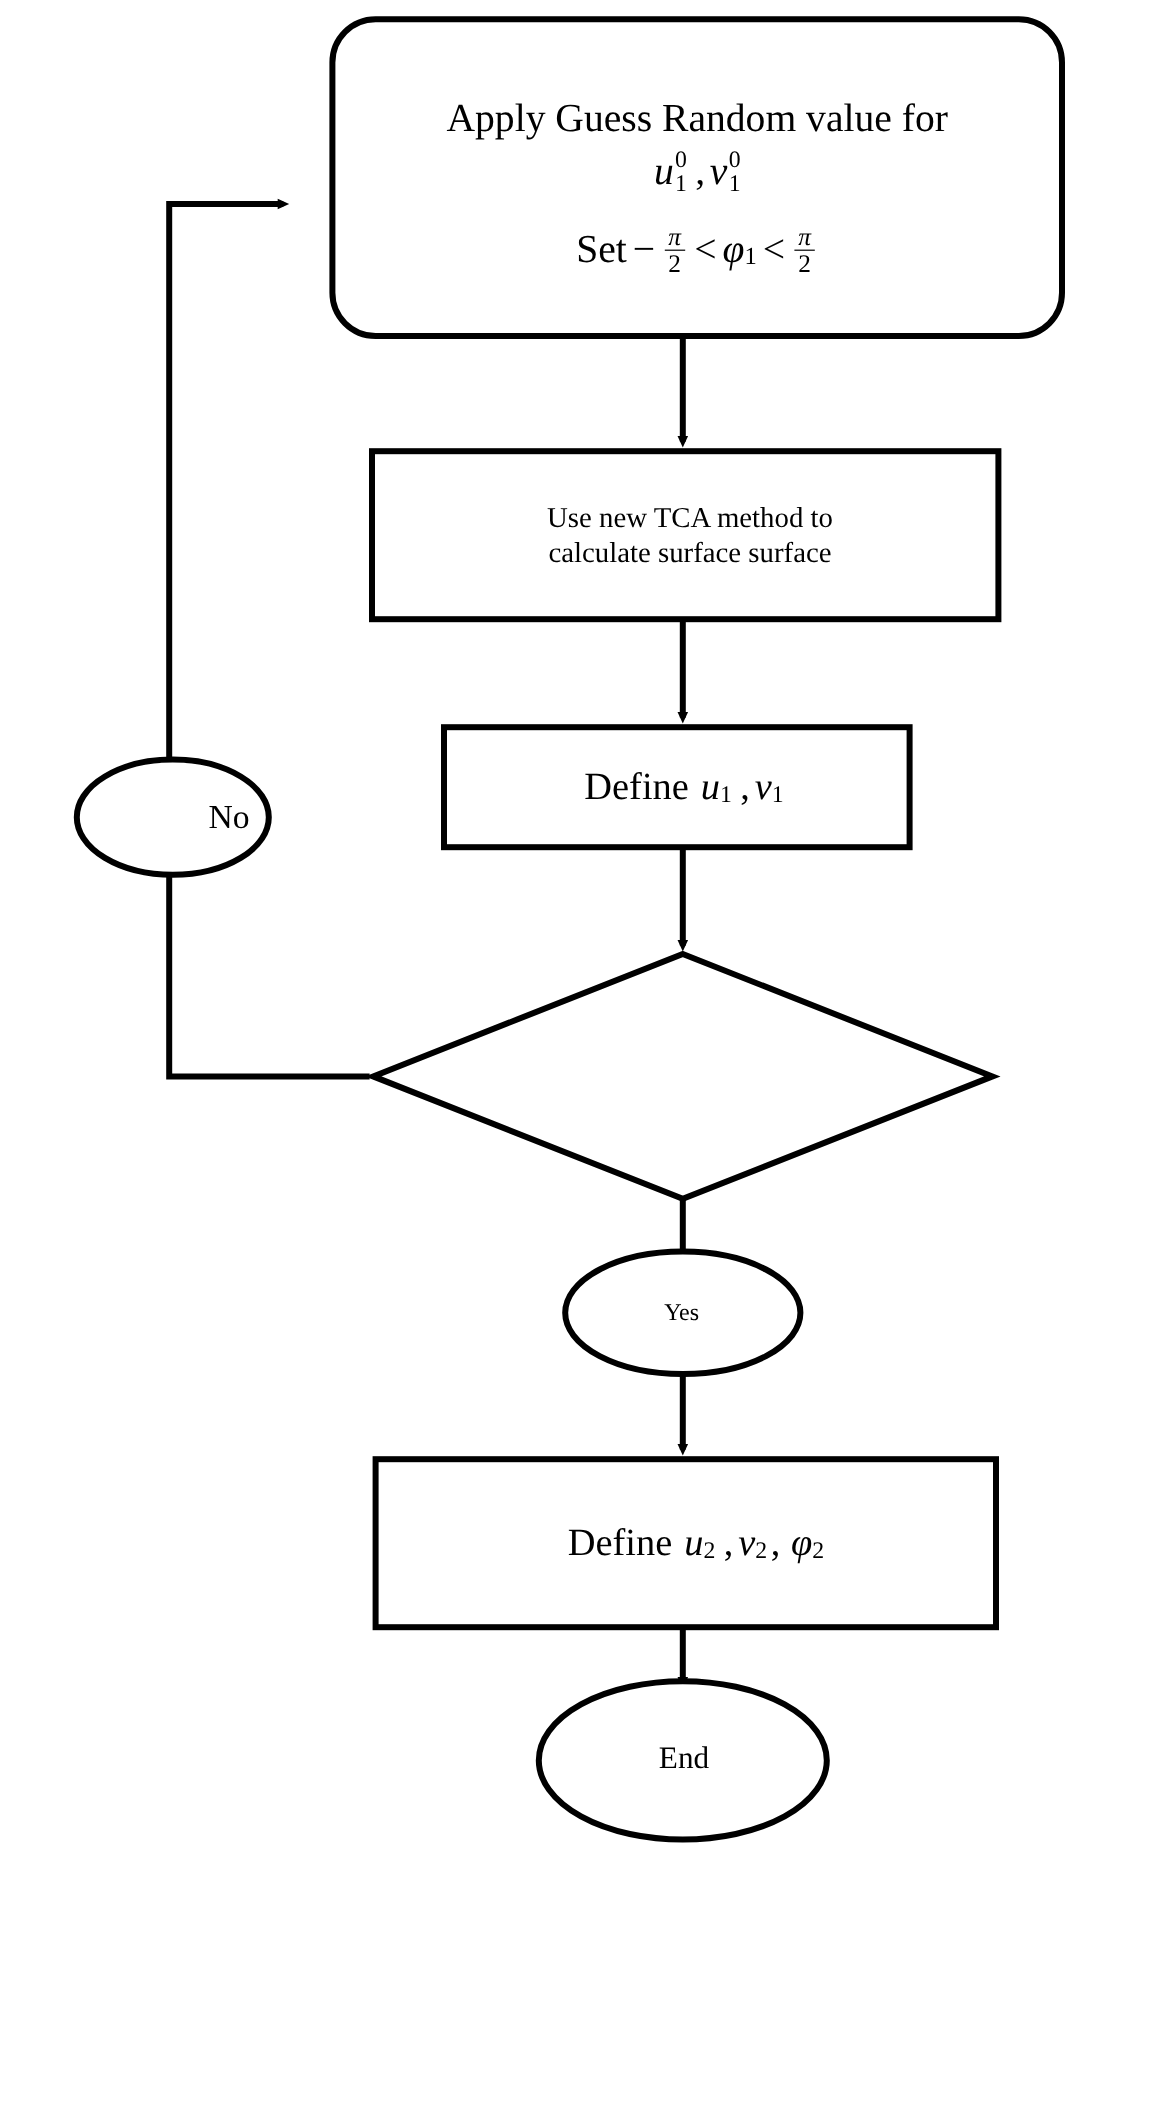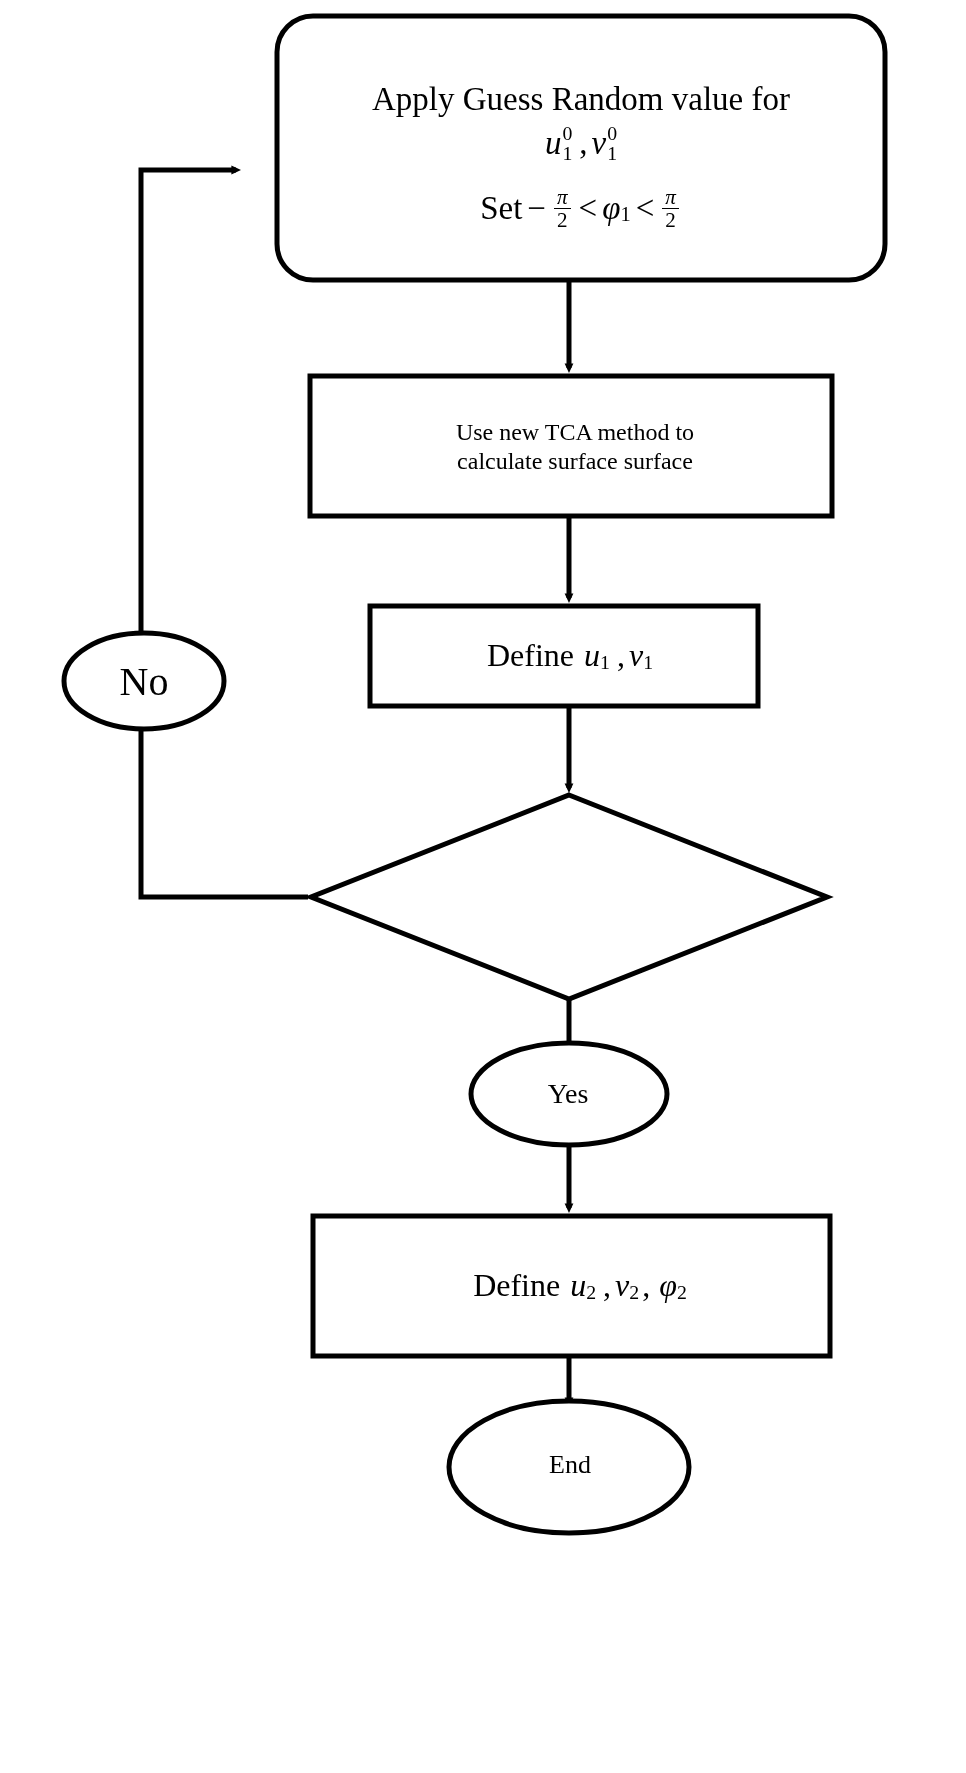--- a/index.html
+++ b/index.html
@@ -40,22 +40,22 @@
     pointer-events: none;
     font-family: "Liberation Serif", "DejaVu Serif", serif;
   }
   .lbl-line { display: block; white-space: nowrap; }
 
   
   #label-start      { left: 252px; top: 30px;   width: 578px; height: 250px; font-size: 33px; }
   #label-tca        { left: 280px; top: 382px;  width: 510px; height: 130px; font-size: 24px; }
   #label-define1    { left: 340px; top: 610px;  width: 380px; height: 92px;  font-size: 32px; }
   #label-converged  { left: 330px; top: 862px;  width: 400px; height: 80px;  font-size: 32px; }
-  #label-no         { left: 24px;  top: 636px;  width: 160px; height: 92px;  font-size: 40px; }
-  #label-yes        { left: 448px; top: 1048px; width: 160px; height: 92px;  font-size: 28px; }
+  #label-no         { left: 8px;  top: 636px;  width: 160px; height: 92px;  font-size: 28px; align-items: flex-end; }
+  #label-yes        { left: 448px; top: 1048px; width: 160px; height: 92px;  font-size: 20px; }
   #label-define2    { left: 290px; top: 1222px; width: 500px; height: 128px; font-size: 32px; }
   #label-end        { left: 440px; top: 1400px; width: 180px; height: 130px; font-size: 26px; }
 
   
   .mathline {
     font-family: "Liberation Serif", "DejaVu Serif", serif;
     white-space: nowrap;
     display: inline-flex;
     align-items: center;
     justify-content: center;

